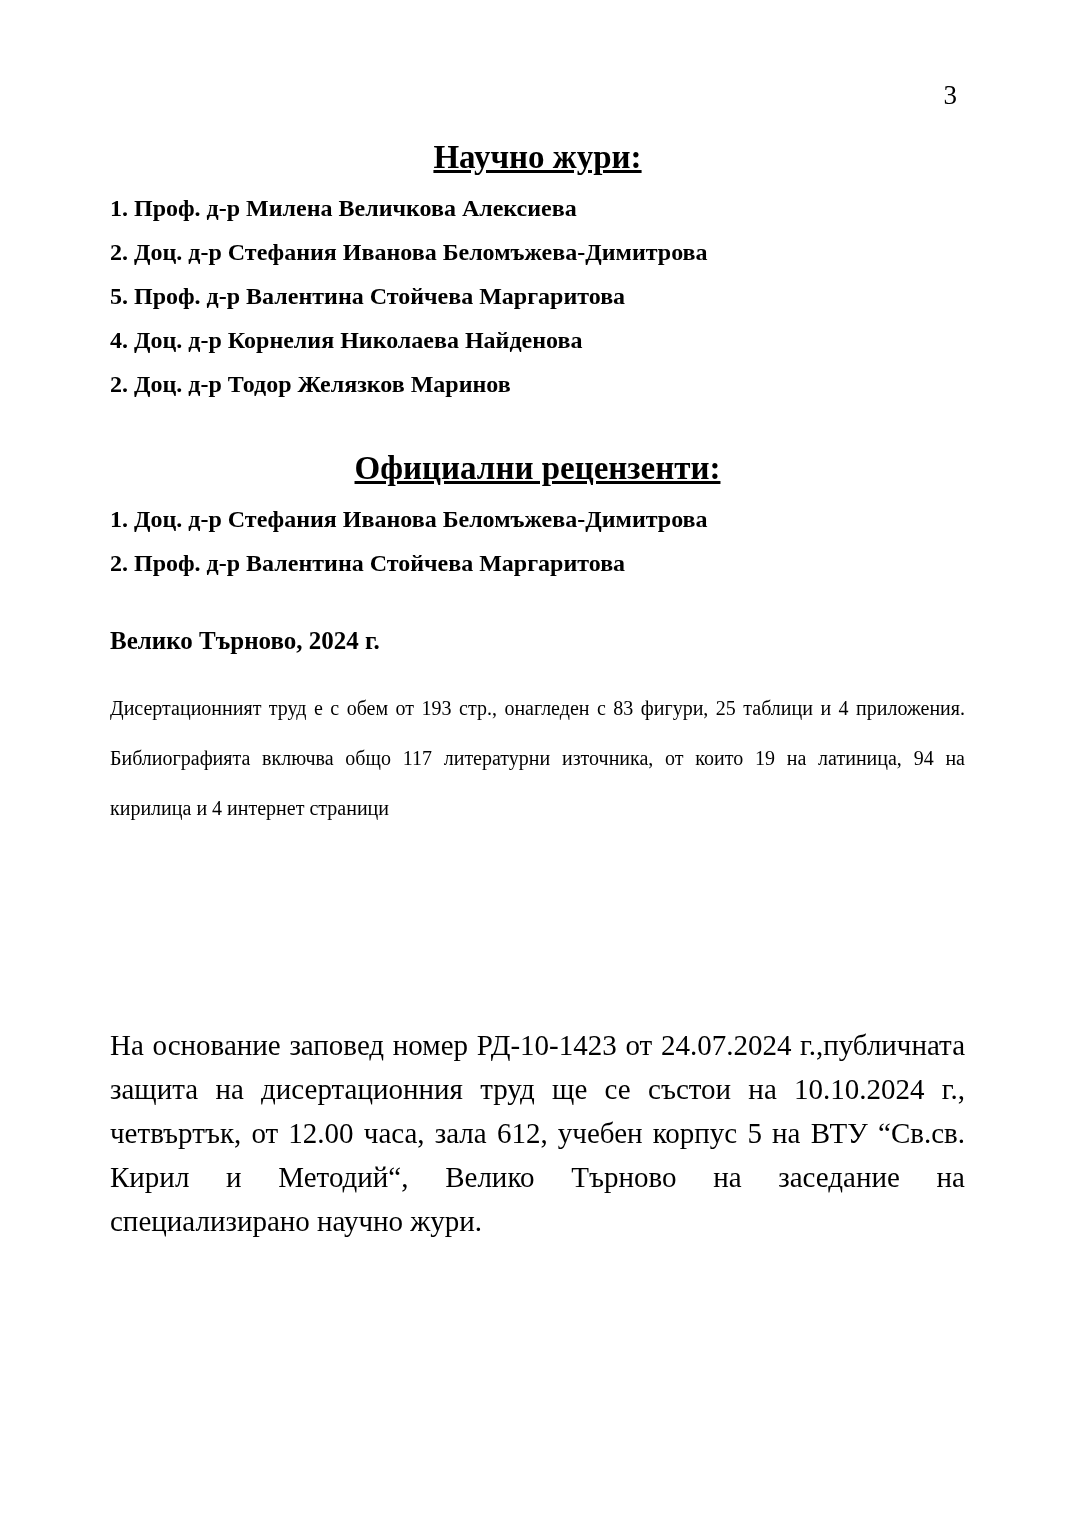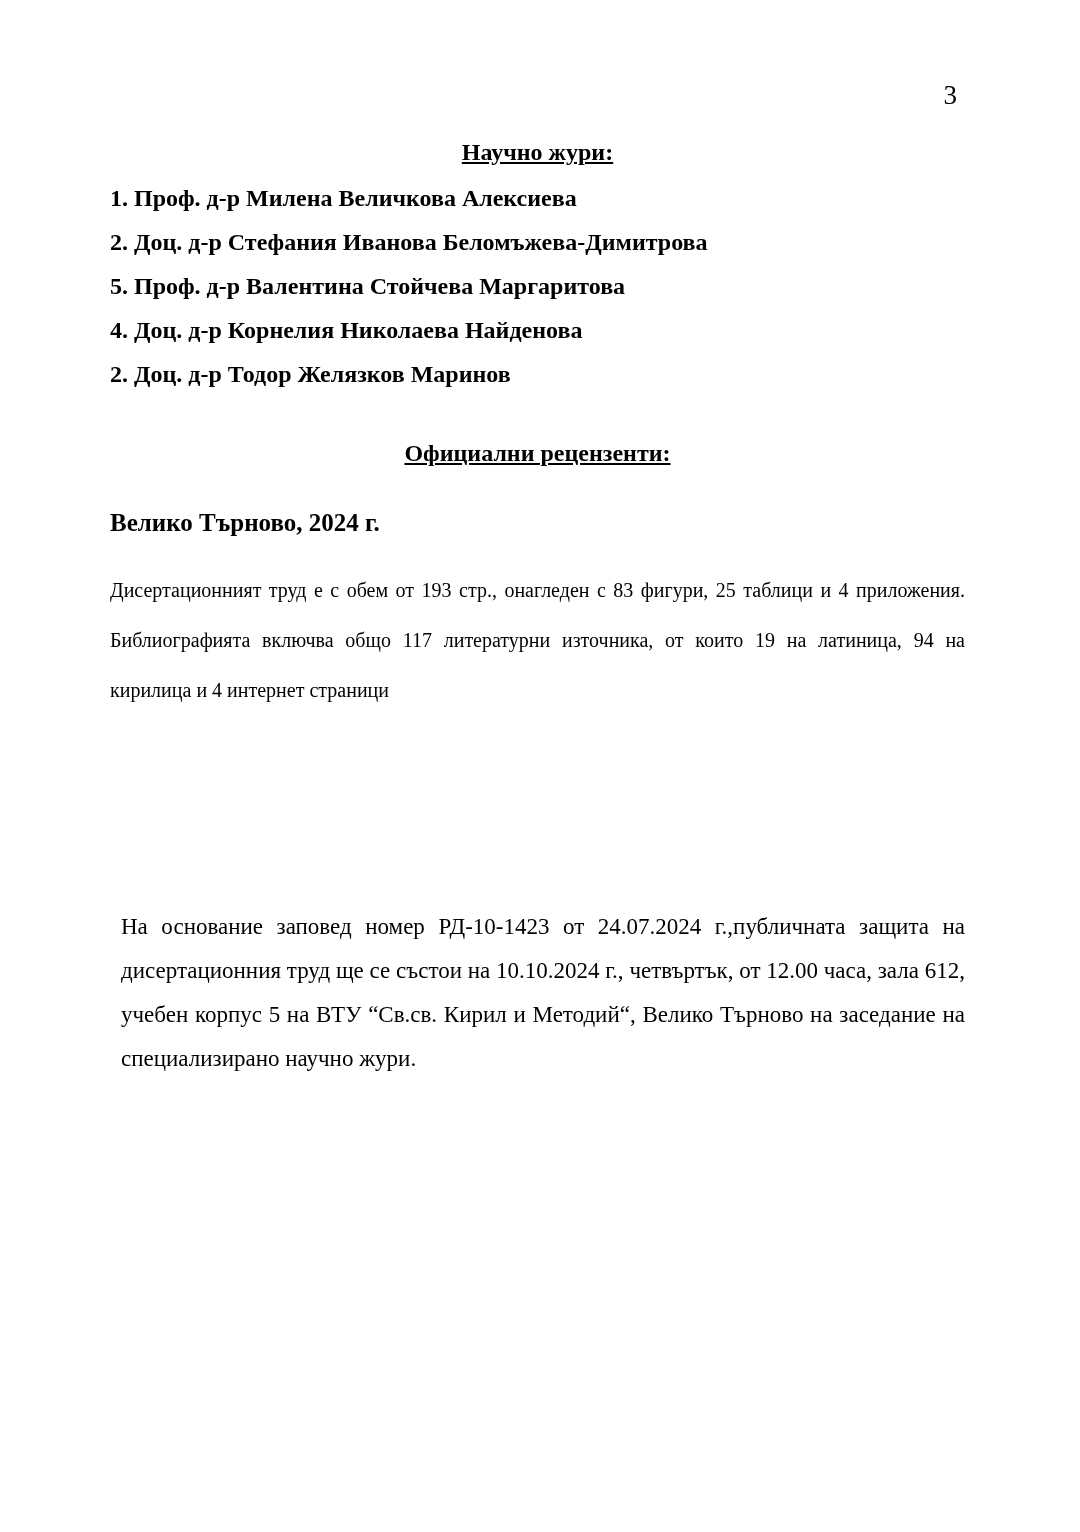--- a/index.html
+++ b/index.html
@@ -21,21 +21,21 @@
   .page-number {
     text-align: right;
     font-size: 27px;
     padding-right: 8px;
     margin-bottom: 28px;
   }
   .section-heading {
     text-align: center;
     font-weight: bold;
     text-decoration: underline;
-    font-size: 24px;
+    font-size: 33px;
     margin: 0 0 10px 0;
   }
   .member-list {
     margin: 0;
   }
   .list-item {
     font-weight: bold;
     font-size: 24px;
     line-height: 44px;
     text-align: left;
@@ -53,24 +53,24 @@
     font-size: 25px;
     margin: 40px 0 28px 0;
   }
   .para-1 {
     font-size: 20px;
     line-height: 50px;
     text-align: justify;
     margin: 0;
   }
   .para-2 {
-    font-size: 23px;
+    font-size: 29px;
     line-height: 44px;
     text-align: justify;
-    margin: 190px 0 0 11px;
+    margin: 190px 0 0 0;
   }
 </style>
 </head>
 <body>
 
 <div class="page">
 
   <div class="page-number">3</div>
 
   <div class="section-jury">
@@ -79,20 +79,24 @@
       <div class="list-item">1. Проф. д-р Милена Величкова Алексиева</div>
       <div class="list-item">2. Доц. д-р Стефания Иванова Беломъжева-Димитрова</div>
       <div class="list-item">5. Проф. д-р Валентина Стойчева Маргаритова</div>
       <div class="list-item">4. Доц. д-р Корнелия Николаева Найденова</div>
       <div class="list-item">2. Доц. д-р Тодор Желязков Маринов</div>
     </div>
   </div>
 
   <div class="section-reviewers">
     <div class="section-heading">Официални рецензенти:</div>
+    <div class="member-list">
+      <div class="list-item">1. Доц. д-р Стефания Иванова Беломъжева-Димитрова</div>
+      <div class="list-item">2. Проф. д-р Валентина Стойчева Маргаритова</div>
+    </div>
   </div>
 
   <div class="location-line">Велико Търново, 2024 г.</div>
 
   <p class="para-1">Дисертационният труд е с обем от 193 стр., онагледен с 83 фигури, 25 таблици и 4 приложения. Библиографията включва общо 117 литературни източника, от които 19 на латиница, 94 на кирилица и 4 интернет страници</p>
 
   <p class="para-2">На основание заповед номер РД-10-1423 от 24.07.2024 г.,публичната защита на дисертационния труд ще се състои на 10.10.2024 г.,  четвъртък, от 12.00 часа, зала 612, учебен корпус 5 на ВТУ “Св.св. Кирил и Методий“, Велико Търново на заседание на специализирано научно жури.</p>
 
 </div>
 

